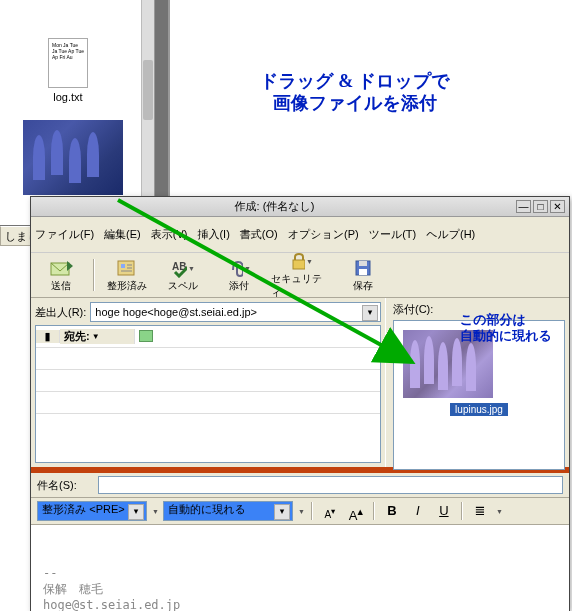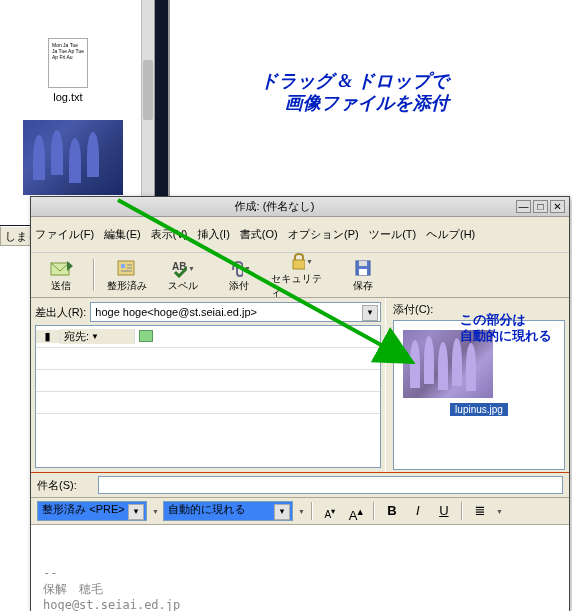--- a/index.html
+++ b/index.html
@@ -1,18 +1,18 @@
 <!DOCTYPE html>
 <html><head>
 <meta charset="utf-8">
 <style>
   * { box-sizing: border-box; margin: 0; padding: 0; }
   body { width: 572px; height: 611px; font-family: sans-serif; font-size: 11px; background: #fff; position: relative; overflow: hidden; }
   
-  .desktop { position: absolute; left: 0; top: 0; width: 170px; height: 240px; background: #0f172a; border-right: 2px solid #999; border-bottom: 2px solid #999;}
+  .desktop { position: absolute; left: 0; top: 0; width: 170px; height: 240px; background: #737373; border-right: 2px solid #999; border-bottom: 2px solid #999;}
   .desktop-inner { position: relative; width: 155px; height: 225px; background: #fff; border-right: 1px solid #999;}
   .scrollbar-v { position: absolute; right: 0; top: 0; width: 13px; height: 225px; background: #ddd; border-left: 1px solid #bbb; }
   .scrollbar-v::after { content: ""; position: absolute; left: 1px; top: 60px; width: 10px; height: 60px; background: #bbb; border-radius: 2px; }
   .scroll-arrow { position: absolute; left: 0; width: 13px; height: 13px; background: #ccc; border: 1px solid #999; font-size: 8px; text-align: center; line-height: 11px; }
   
   .file-icon { position: absolute; width: 80px; text-align: center; }
   .file-icon .doc-ic { width: 40px; height: 50px; margin: 0 auto; background: #fff; border: 1px solid #aaa; font-size: 5px; line-height: 6px; padding: 3px; text-align: left; overflow: hidden; }
   .file-icon .label { margin-top: 2px; display: inline-block; padding: 1px 4px; }
   .file-icon .label.sel { background: #2a5db0; color: #fff; }
   
@@ -31,33 +31,33 @@
   
   .menubar { height: 36px; background: #ece9d8; display: flex; align-items: center; padding: 0 4px; gap: 10px; border-bottom: 1px solid #ccc; }
   .menubar span { }
   
   .toolbar { height: 45px; background: #ece9d8; display: flex; align-items: center; padding: 2px 6px; gap: 8px; border-bottom: 1px solid #aca899; }
   .tb-btn { display: flex; flex-direction: column; align-items: center; width: 48px; font-size: 10px; }
   .tb-btn .ic { width: 24px; height: 22px; display: flex; align-items: center; justify-content: center; }
   .tb-sep { width: 0; height: 32px; border-left: 1px solid #aca899; border-right: 1px solid #fff; }
   .dd-arrow { font-size: 7px; color: #555; margin-left: 1px; }
   
-  .mid-section { display: flex; height: 175px; border-bottom: 1px solid #c2410c; }
+  .mid-section { display: flex; height: 175px; border-bottom: 6px solid #c2410c; }
   .left-pane { flex: 1; padding: 4px; display: flex; flex-direction: column; }
   .right-pane { width: 180px; padding: 4px; }
   .splitter { width: 4px; background: #ece9d8; cursor: col-resize; border-left:1px solid #fff; }
   
   .row { display: flex; align-items: center; margin-bottom: 3px; gap: 4px; font-size: 11px; }
   .sender-sel { flex: 1; height: 20px; border: 1px solid #7f9db9; background: #fff; padding: 0 16px 0 4px; position: relative; display: flex; align-items: center; }
   .sender-sel::after { content:"▾"; position:absolute; right:2px; top:2px; width:14px; height:14px; background:#e3e3e3; border:1px solid #aaa; text-align:center; font-size:9px; line-height:13px; }
   
   .addr-table { border: 1px solid #7f9db9; background: #fff; flex: 1; min-height: 90px; }
   .addr-row { display: flex; height: 22px; border-bottom: 1px solid #ddd; align-items: center; }
   .addr-row .col1 { width: 24px; border-right: 1px solid #ddd; text-align: center; }
-  .addr-row .col2 { width: 75px; border-right: 1px solid #ddd; padding: 0 4px; display:flex; align-items:center; gap:2px;}
+  .addr-row .col2 { width: 75px; border-right: 1px solid #ddd; padding: 0 4px; display:flex; align-items:center; gap:2px;font-weight:bold;}
   .addr-row .col3 { flex: 1; padding: 0 4px; }
   .addr-row.head .col1, .addr-row.head .col2 { background: #ece9d8; }
   
   .attach-box { border: 1px solid #7f9db9; background: #fff; height: 150px; padding: 4px; }
   .attach-thumb { width: 90px; height: 68px; margin: 5px; background: linear-gradient(135deg,#8a7ab8 0%,#9a8ac8 20%,#7a6a98 50%,#aa9ad8 70%,#8878b8 100%); position:relative; overflow:hidden;}
   .attach-thumb::before { content:""; position:absolute; left:8%; top:15%; width:10px; height:70%; background:#baa8e8; border-radius:50% 50% 0 0; box-shadow: 14px -4px 0 #baa8e8, 28px 2px 0 #baa8e8, 42px -2px 0 #baa8e8, 56px 3px 0 #baa8e8; }
   .attach-label { text-align: center; margin-top: 2px; }
   .attach-label span { background: #2a5db0; color: #fff; padding: 1px 5px; font-size: 10px; }
   
   .subj-row { display: flex; align-items: center; padding: 3px 6px; gap: 21px; border-bottom: 1px solid #aca899; background:#ece9d8;}
@@ -94,21 +94,21 @@
     <div class="scrollbar-v">
       <div class="scroll-arrow" style="bottom:13px;">▴</div>
       <div class="scroll-arrow" style="bottom:0;">▾</div>
     </div>
   </div>
 </div>
 <div class="statusbar">
   <span>しました (21.9Kバイト)</span>
 </div>
 
-<div class="annotation" style="left:260px; top:70px; text-align:right;font-style:italic;">
+<div class="annotation" style="left:260px; top:70px; text-align:center;">
   <div>ドラッグ &amp; ドロップで</div>
   <div>画像ファイルを添付</div>
 </div>
 
 <div class="mail-window">
   <div class="titlebar">
     <span class="spacer"></span>
     <span class="title">作成: (件名なし)</span>
     <span class="spacer"></span>
     <div class="win-btn">—</div>

